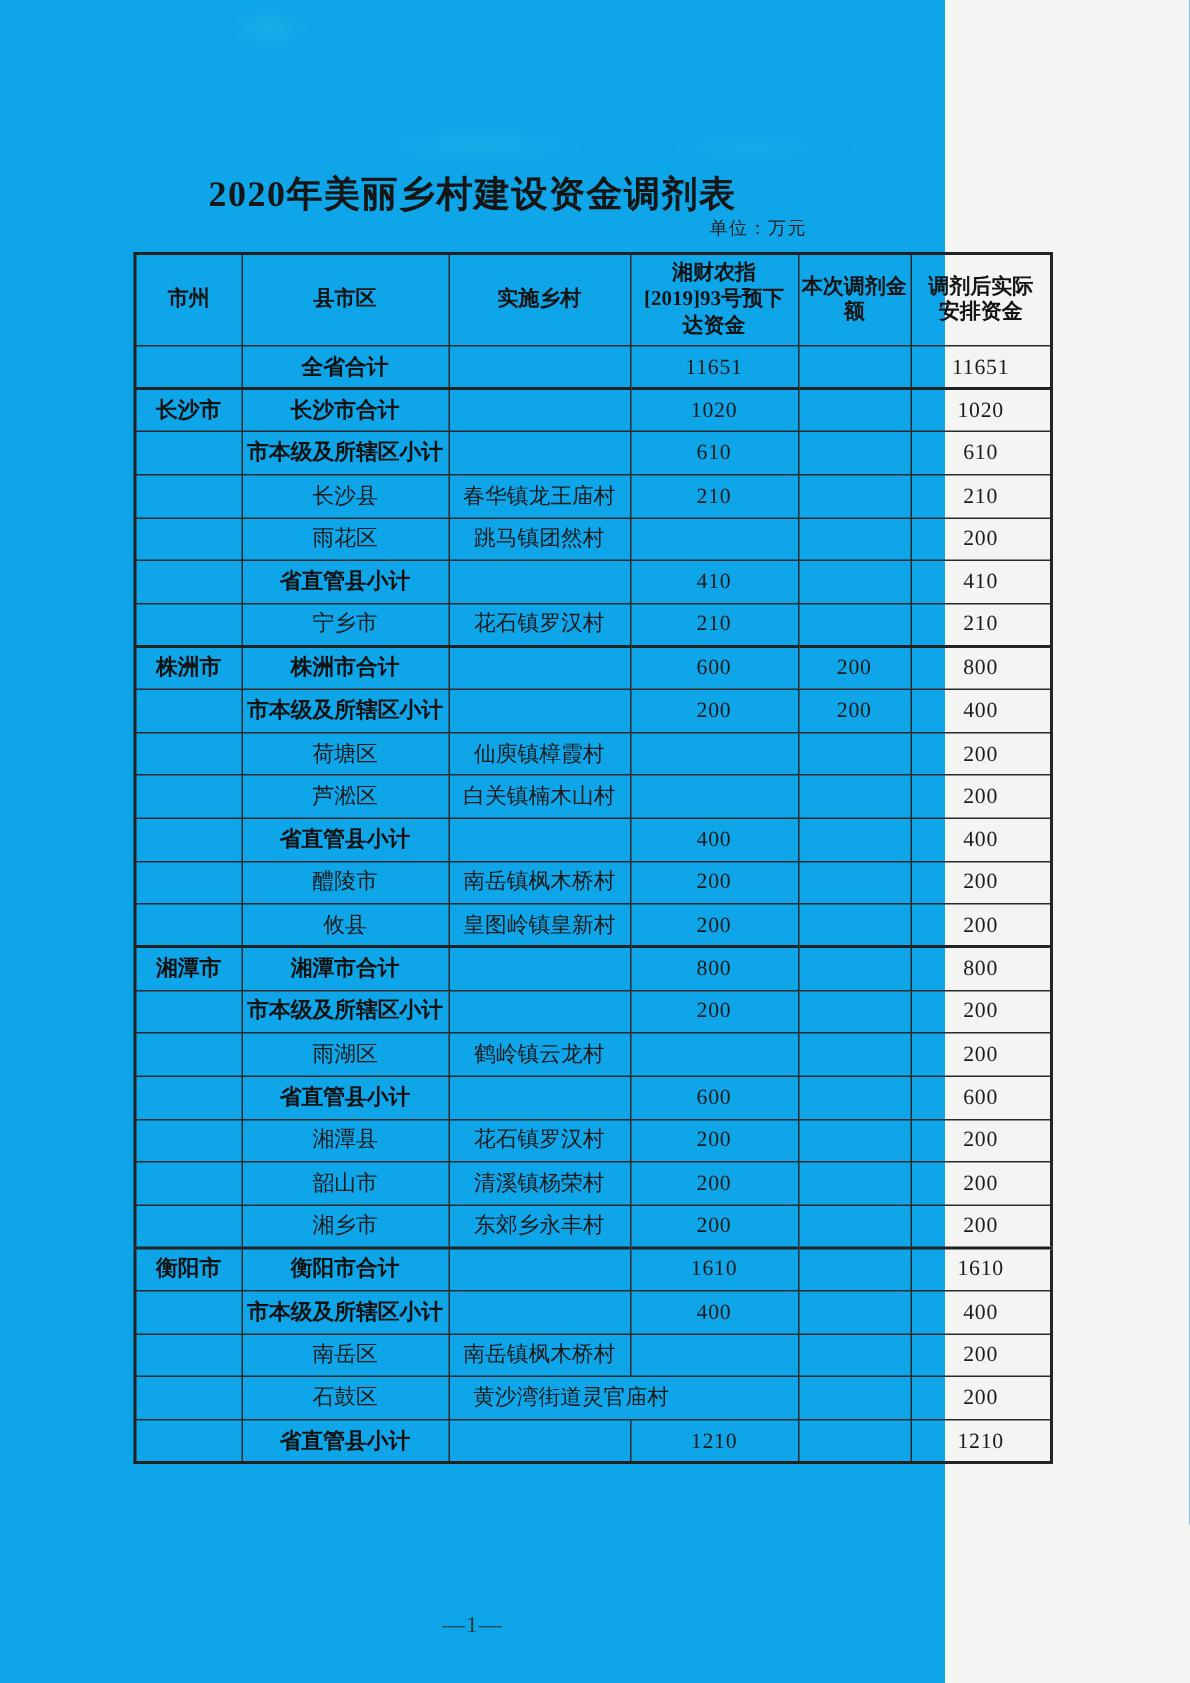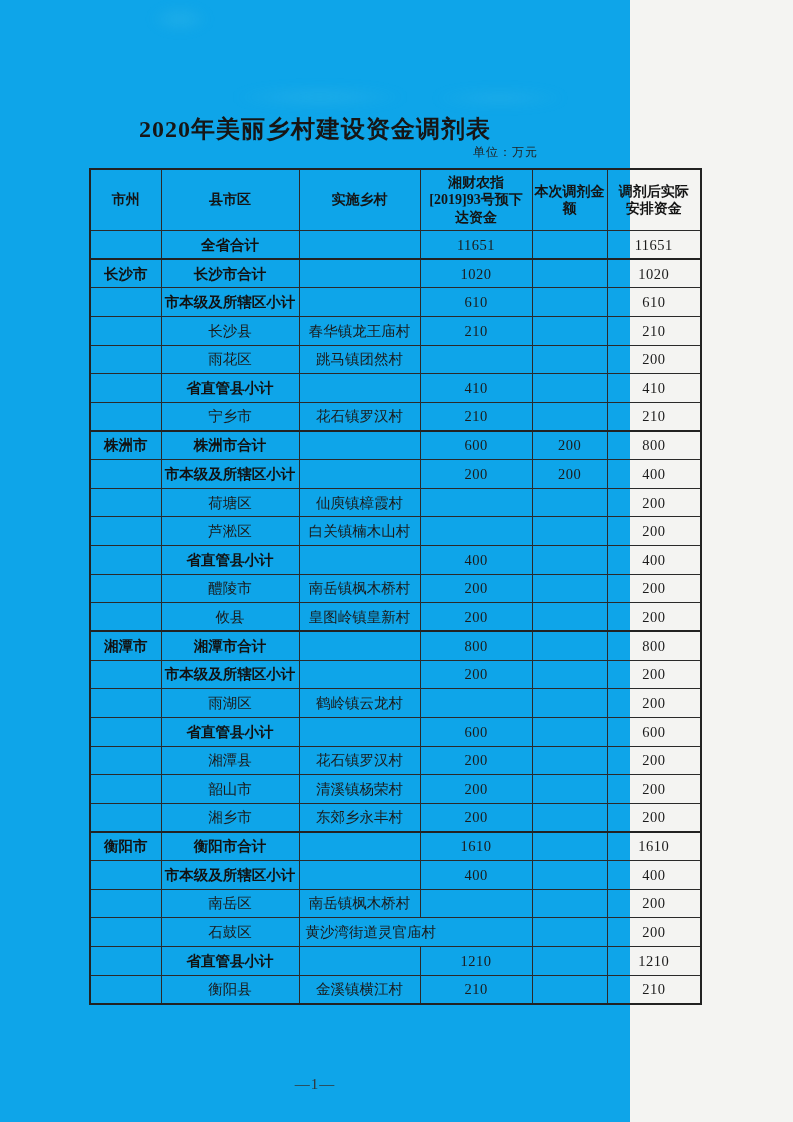--- a/index.html
+++ b/index.html
@@ -67,21 +67,21 @@
     height: 60px;
     font-weight: bold;
     white-space: pre-line;
     font-size: 14px;
     color: #141414;
   }
   .fund-table tbody tr { height: 28.65px; }
   .fund-table tbody tr.section-start td { border-top: 2.3px solid #222; }
   .bold-row .c-city, .bold-row .c-county { font-weight: bold; color: #121212; margin-left: 36px; }
   .c-num { font-family: "Liberation Serif", "DejaVu Serif", serif; font-size: 15px; letter-spacing: .5px; }
-  .c-village.overflow { text-align: left; padding-left: 6px; }
+  .c-village.overflow { text-align: left; padding-left: 16px; }
 
   .page-number {
     position: absolute;
     left: 0; top: 1076px; width: 100%;
     text-align: center;
     font-size: 15px;
     color: #333;
     letter-spacing: 1px;
   }
 </style>
@@ -323,26 +323,18 @@
     <td class="c-num c-after">200</td>
   </tr>
         <tr class="bold-row">
     <td class="c-city"></td>
     <td class="c-county">省直管县小计</td>
     <td class="c-village"></td>
     <td class="c-num c-pre">1210</td>
     <td class="c-num c-adj"></td>
     <td class="c-num c-after">1210</td>
   </tr>
-        <tr>
-    <td class="c-city"></td>
-    <td class="c-county">衡阳县</td>
-    <td class="c-village">金溪镇横江村</td>
-    <td class="c-num c-pre">210</td>
-    <td class="c-num c-adj"></td>
-    <td class="c-num c-after">210</td>
-  </tr>
       </tbody>
   </table>
 
   <div class="page-number">—1—</div>
 
 </div>
 
 </body></html>

